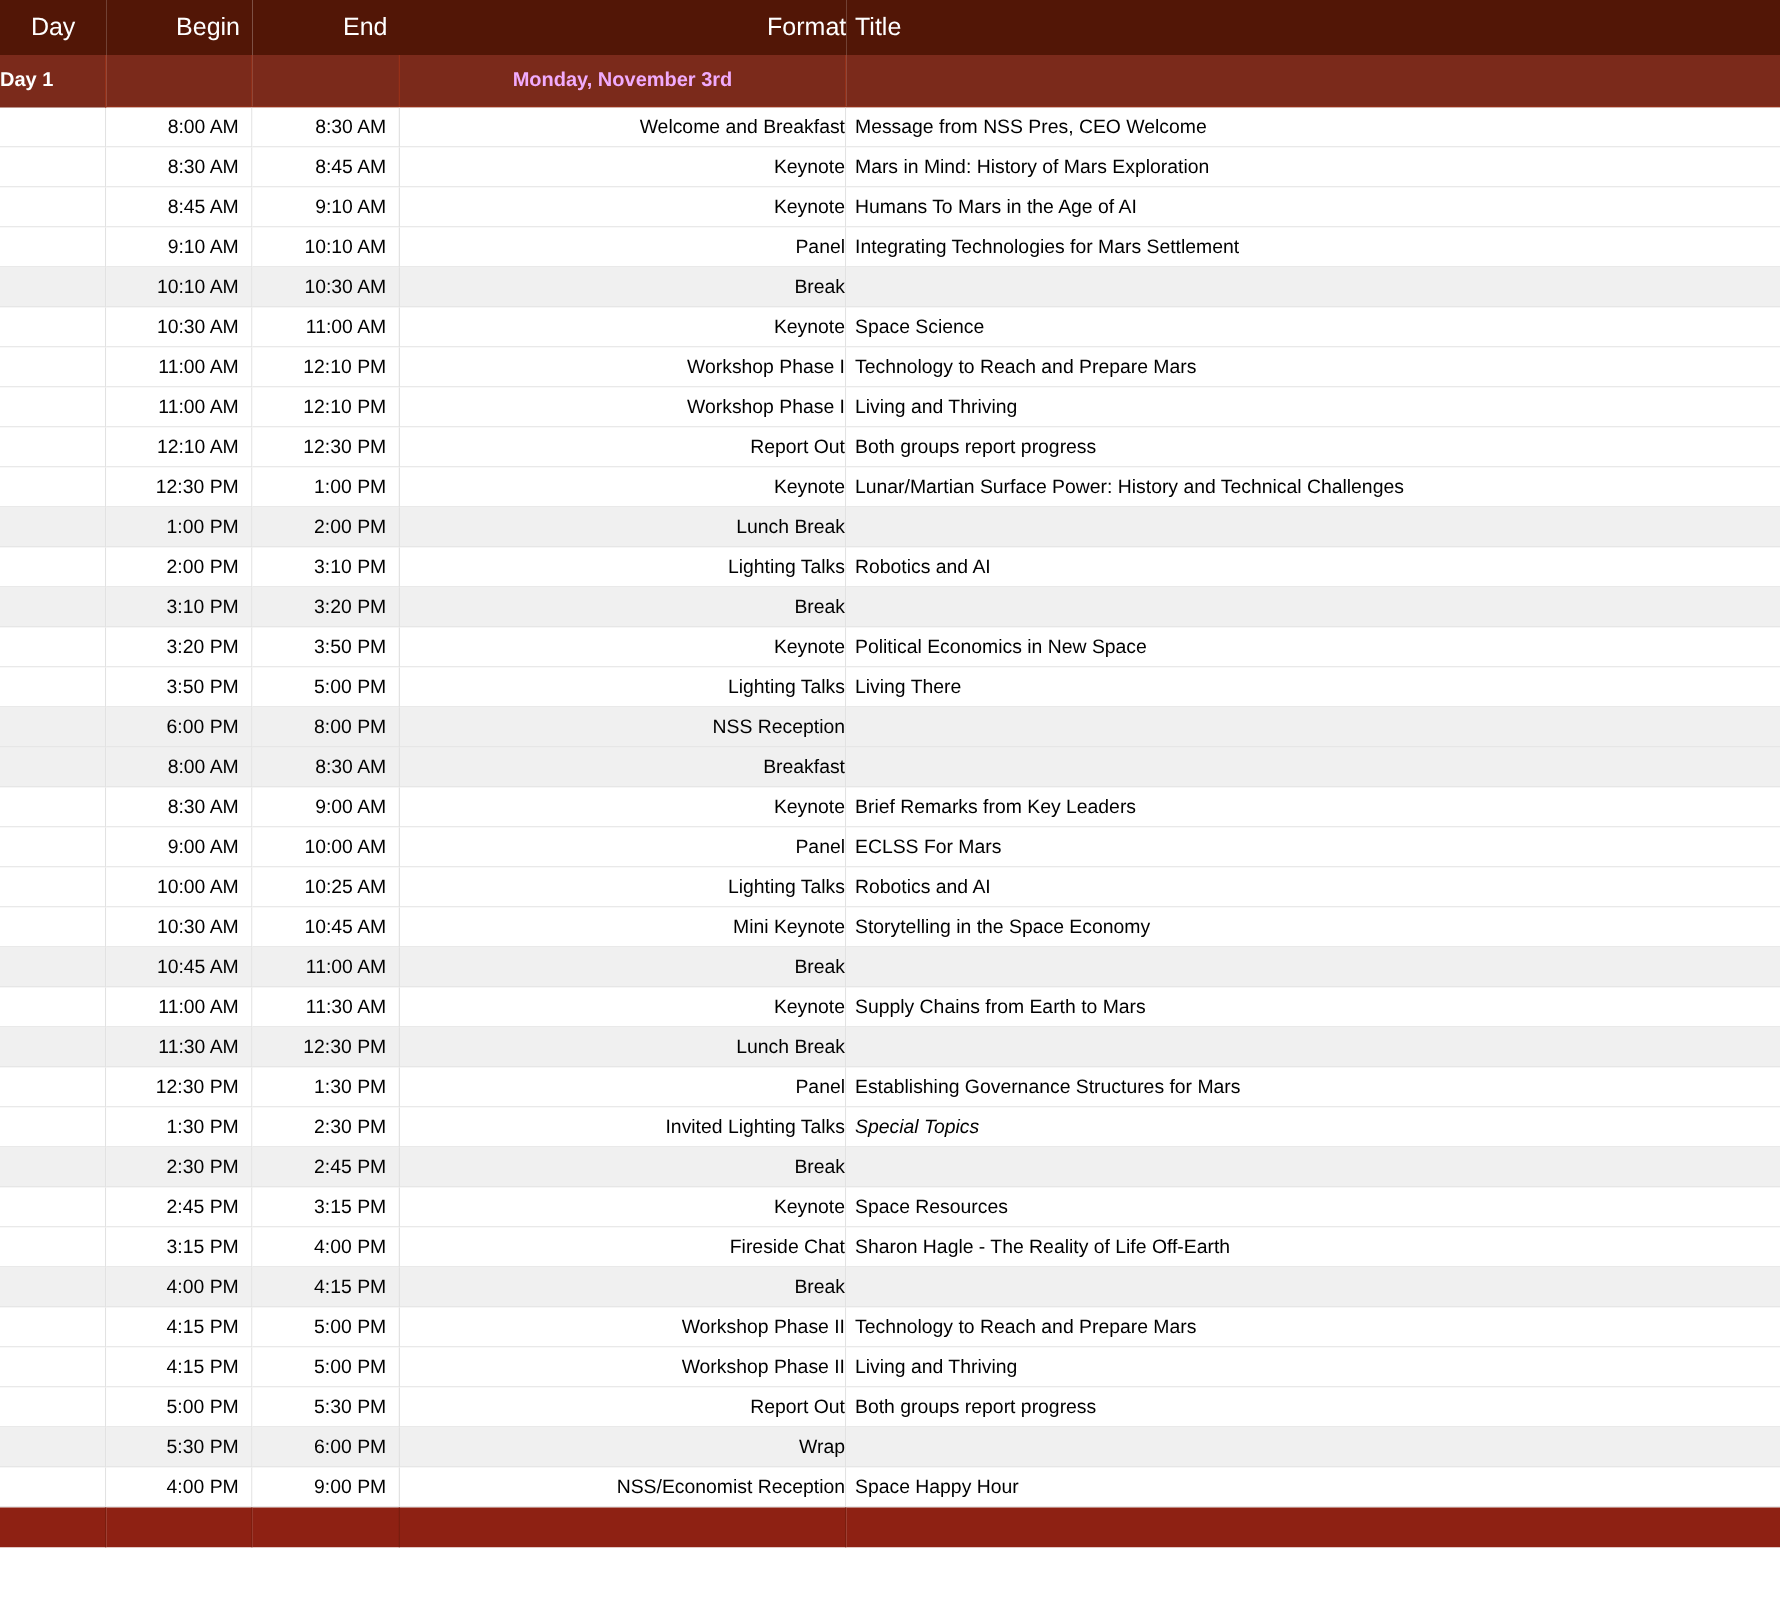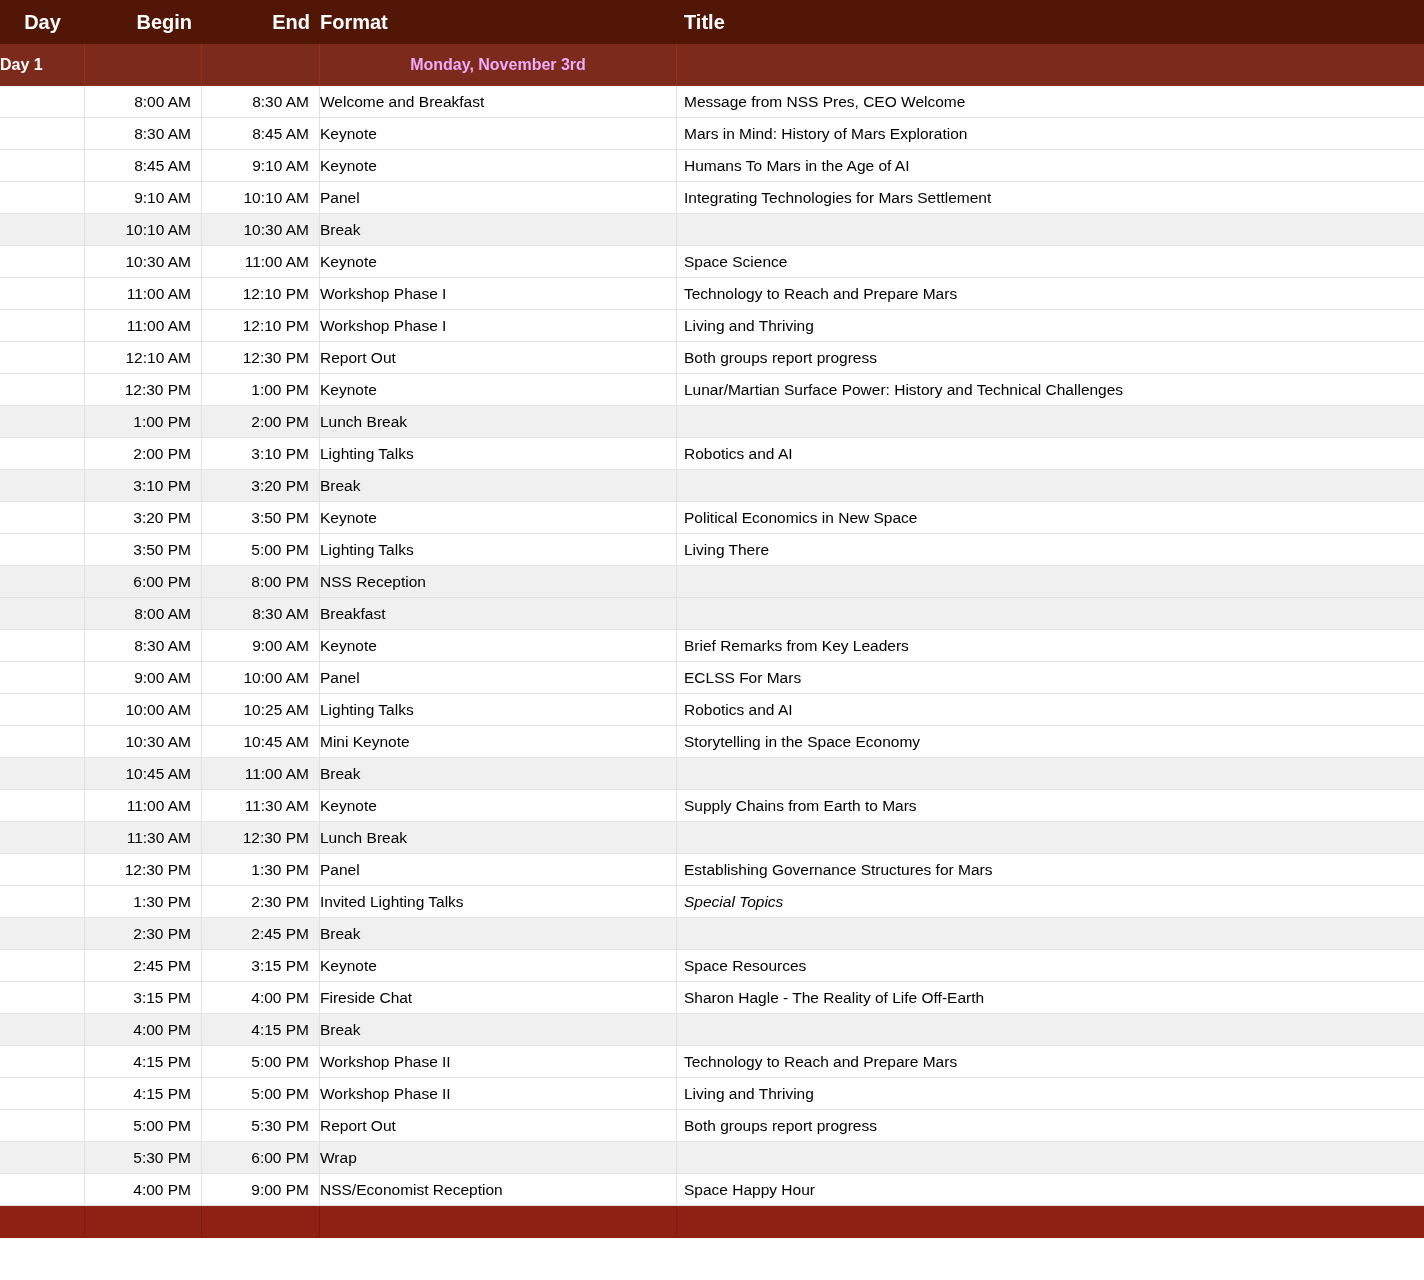--- a/index.html
+++ b/index.html
@@ -22,21 +22,21 @@
   table{
     border-collapse:separate;
     border-spacing:0;
     table-layout:fixed;
     width:1424px;
   }
   th{
     background:var(--header-bg);
     color:var(--header-text);
     font-size:20px;
-    font-weight:700;
+    font-weight:400;
     height:44px;
     text-align:center;
     vertical-align:middle;
     padding:0;
     margin-left:18px;
   }
   td{
     padding:0;
     vertical-align:middle;
     white-space:nowrap;
@@ -45,21 +45,21 @@
   
   tr.session-row{height:32px;}
   .session-row td{
     background:#ffffff;
     font-size:15.5px;
     border-bottom:1px solid var(--grid);
   }
   .session-row td:not(.c-title){border-right:1px solid var(--grid);}
   .session-row.shaded td{background:var(--shaded);}
   .c-begin,.c-end{text-align:right;padding-right:10px;}
-  .c-format{text-align:left;}
+  .c-format{text-align:right;}
   .c-title{text-align:left;padding-left:7px;}
   .c-title.italic{font-style:italic;}
   
   tr.day-row{height:42px;}
   .day-row td{background:var(--day-bg);}
   .day-row td.day-cell,
   .day-row td.day-date-cell{
     border-right:1px solid var(--day-border);
     border-bottom:1px solid var(--day-border);
   }

